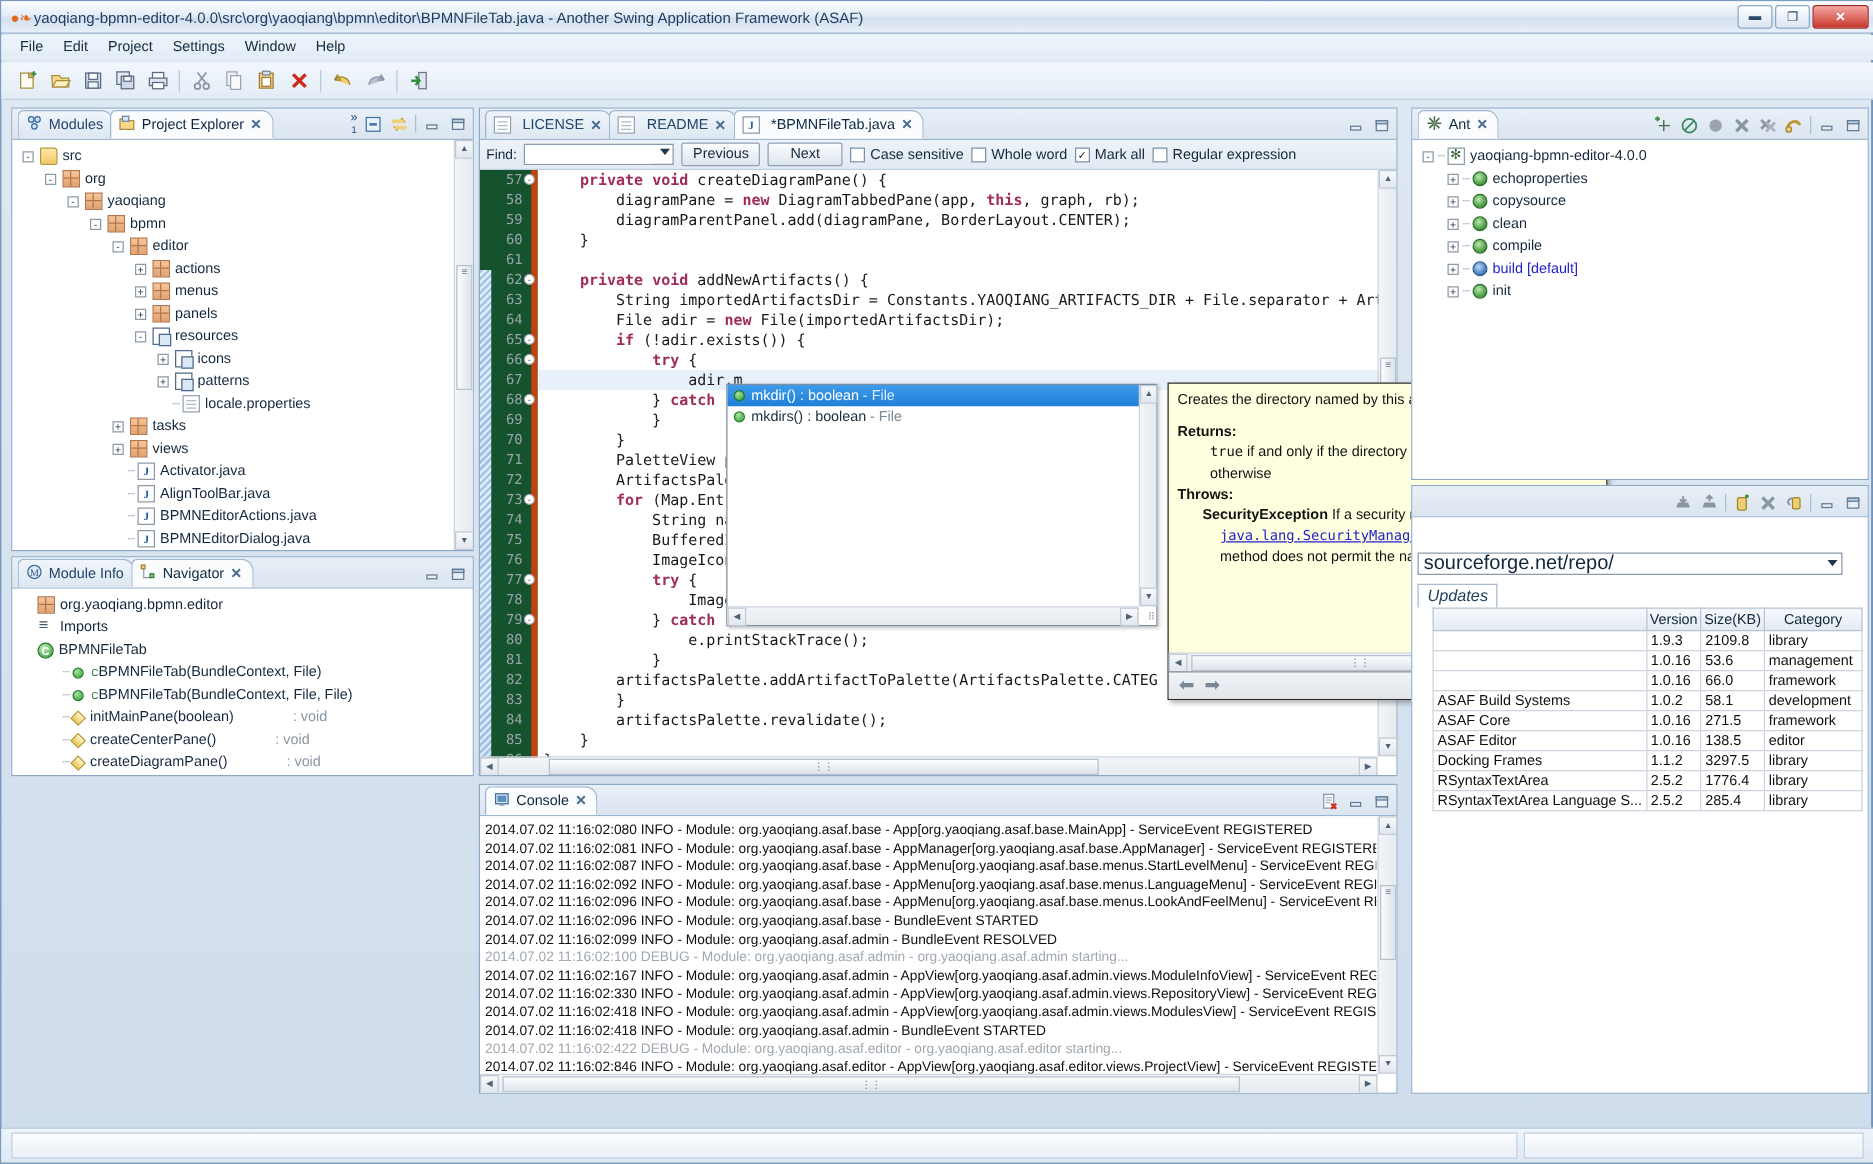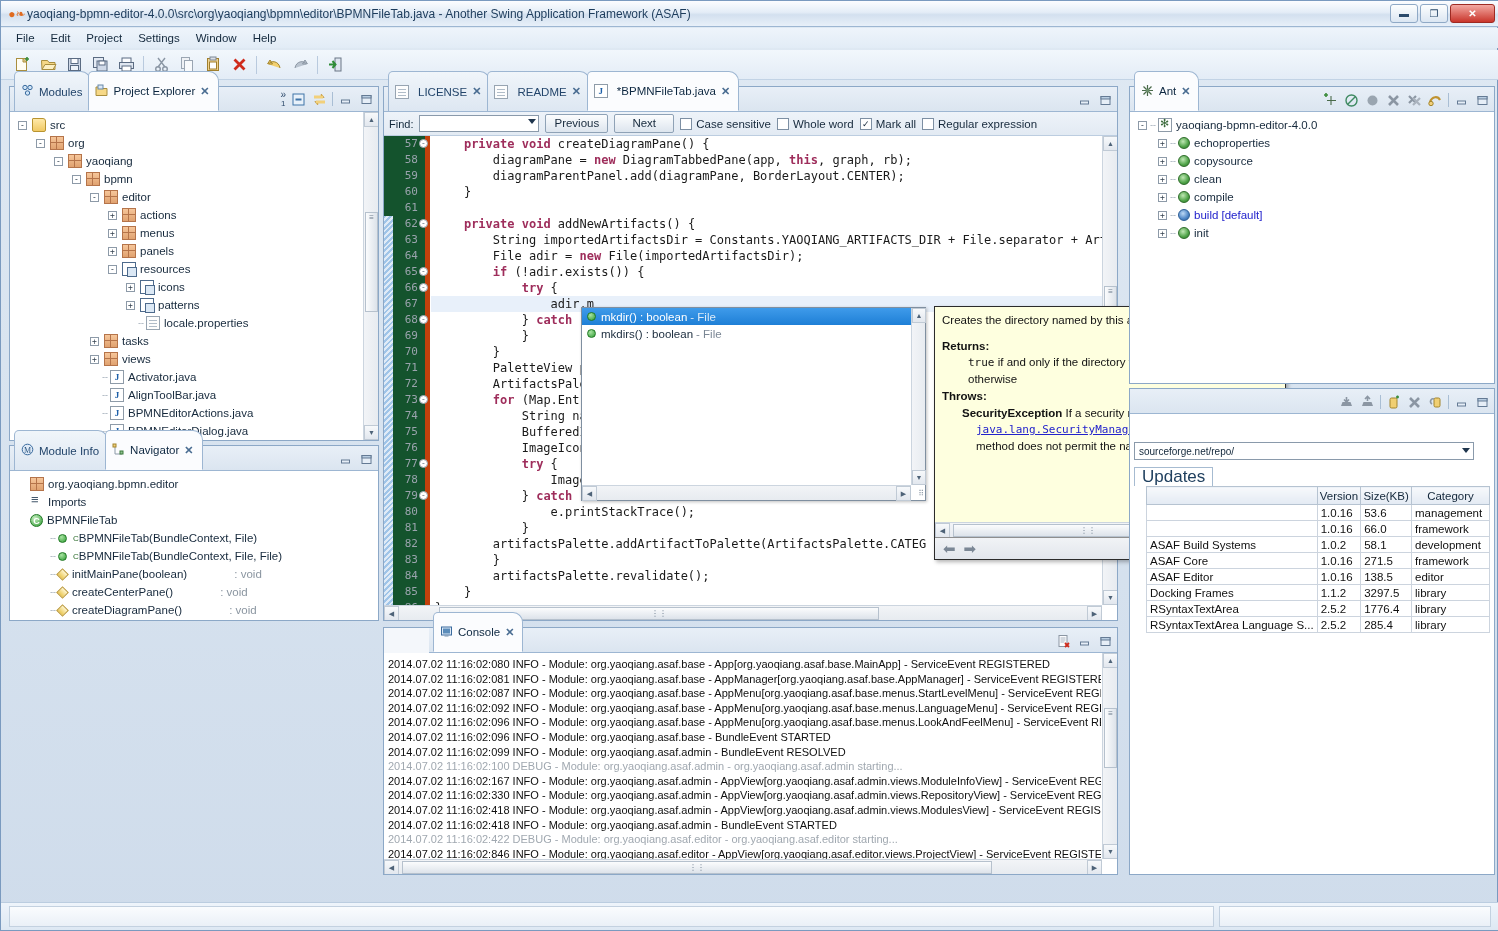--- a/index.html
+++ b/index.html
@@ -60,21 +60,21 @@
     border: 1px solid #8ca8c7;
   }
   .panel-tabs {
     position: relative; height: 25px;
     background: linear-gradient(#e8eff7, #dbe5f0);
     border-bottom: 1px solid #9db6d2;
     display: flex; align-items: flex-end; padding-left: 4px;
   }
   .ptab {
     display: flex; align-items: center; gap: 5px;
-    height: 40px; padding: 0 8px 0 6px;
+    height: 23px; padding: 0 8px 0 6px;
     border: 1px solid #9db6d2; border-bottom: none;
     border-radius: 5px 10px 0 0;
     font-size: 11.5px; color: #23456b;
     background: linear-gradient(#f0f5fa, #dde7f2);
     margin-right: -3px;
     white-space: nowrap;
   }
   .ptab.active {
     background: #fbfcfe; color: #0d2740; z-index: 5;
     border-bottom: 1px solid #fbfcfe;
@@ -291,31 +291,31 @@
   }
   .logline {
     height: 14.6px; line-height: 14.6px; font-size: 11px; color: #0f0f0f;
     white-space: nowrap; padding-left: 4px; font-family: "Liberation Sans", sans-serif;
   }
   .logline.debug { color: #a0a8b0; }
   
   .repo-url {
     position: absolute; left: 4px; top: 28px; right: 20px; height: 18px;
     background: #fff; border: 1px solid #8a9aab; display: flex; align-items: center;
-    padding-left: 4px; font-size: 10px; color: #12273a;
+    padding-left: 4px; font-size: 16px; color: #12273a;
   }
   .repo-url .caret {
     position: absolute; right: 3px; top: 5px; width: 0; height: 0;
     border-left: 4px solid transparent; border-right: 4px solid transparent;
     border-top: 5px solid #1f354d;
   }
   .repo-tabs { position: absolute; left: 4px; top: 52px; height: 20px; display: flex; align-items: flex-end; }
   .rtab {
-    height: 19px; padding: 0 7px; font-size: 17px; color: #20405f; line-height: 17px;
-    background: linear-gradient(#f4f8fc,#e4ecf5); border: 1px solid #a6bbd1; border-bottom: none;
+    height: 19px; padding: 0 7px; font-size: 13px; color: #20405f; line-height: 17px;
+    background: linear-gradient(#f4f8fc,#e4ecf5); border: 1px solid #a6bbd1; border-bottom: none; font-style: italic;
   }
   .rtab.active { background: #fff; }
   .rtable { position: absolute; left: 4px; right: 4px; top: 72px; bottom: 4px; margin-left: 12px; }
   .rtable table { border-collapse: collapse; width: 100%; font-size: 11.5px; color: #101010; }
   .rtable th {
     background: linear-gradient(#f7f9fc,#e3eaf3); border: 1px solid #b6c3d1;
     font-weight: normal; height: 18px; color: #13273a;
   }
   .rtable td { border: 1px solid #ccd4de; height: 16px; padding: 0 3px; background: #fff; white-space: nowrap; }
   
@@ -1027,20 +1027,26 @@
         <table>
           <thead>
             <tr>
               <th style="width:46%"></th>
               <th>Version</th>
               <th>Size(KB)</th>
               <th>Category</th>
             </tr>
           </thead>
           <tbody id="repo-rows">
+              <tr>
+                <td>&nbsp;</td>
+                <td>1.9.3</td>
+                <td>2109.8</td>
+                <td>library</td>
+              </tr>
               <tr>
                 <td>&nbsp;</td>
                 <td>1.0.16</td>
                 <td>53.6</td>
                 <td>management</td>
               </tr>
               <tr>
                 <td>&nbsp;</td>
                 <td>1.0.16</td>
                 <td>66.0</td>
@@ -1081,21 +1087,21 @@
                 <td>2.5.2</td>
                 <td>285.4</td>
                 <td>library</td>
               </tr>
             </tbody>
         </table>
       </div>
     </div>
   </div>
 
-  <div class="panel" style="left:382px; top:626px; width:735px; height:248px;padding-left:45px;">
+  <div class="panel" style="left:382px; top:626px; width:735px; height:248px;">
     <div class="panel-tabs">
       <div class="ptab active">
         <span>
           <svg width="13" height="13" viewBox="0 0 13 13">
               <rect x="1.5" y="2" width="10" height="8" fill="#dfeaf7" stroke="#3a6b9e"></rect>
               <rect x="3" y="3.5" width="7" height="5" fill="#5b8cba"></rect>
               <rect x="4.5" y="10" width="4" height="1.6" fill="#8ba4bd"></rect>
             </svg>
         </span>
         <span>Console</span>

